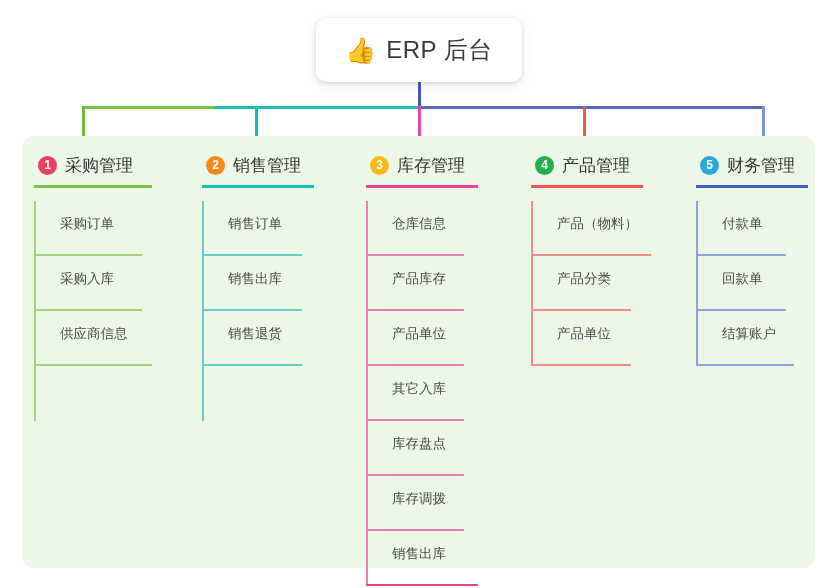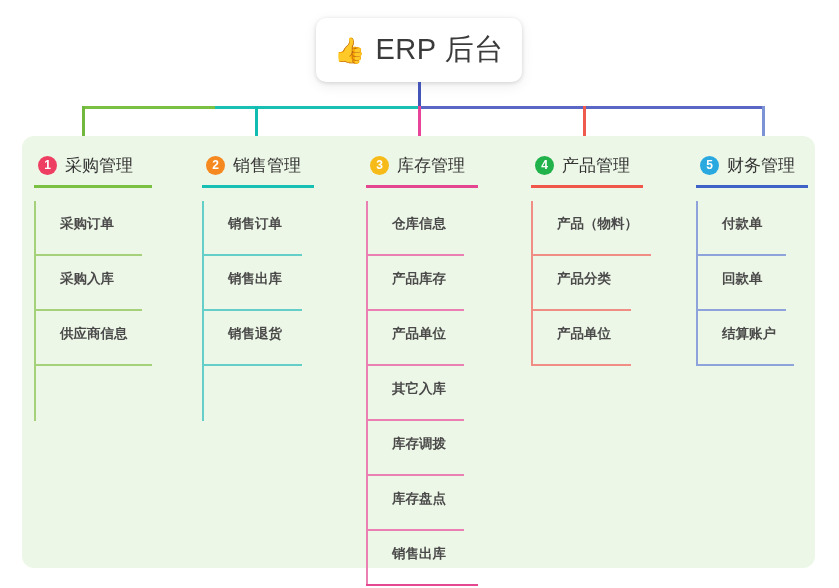--- a/index.html
+++ b/index.html
@@ -15,21 +15,21 @@
   
   .title-card{
     position:absolute;left:316px;top:18px;width:206px;height:64px;
     background:#ffffff;border-radius:10px;
     box-shadow:0 1px 4px rgba(0,0,0,.14), 0 4px 14px rgba(0,0,0,.07);
     display:flex;align-items:center;justify-content:center;
     box-sizing:border-box;
   }
   .title-inner{display:flex;align-items:center;gap:10px;}
   .thumb-icon{font-size:25px;line-height:1;display:block;}
-  .title-text{font-size:29px;color:#3b3b3b;letter-spacing:.5px;white-space:nowrap;}
+  .title-text{font-size:24px;color:#3b3b3b;letter-spacing:.5px;white-space:nowrap;}
 
   
   .ln{position:absolute;}
   .vline{width:3px;}
   .hline{height:3px;}
 
   
   .panel{
     position:absolute;left:22px;top:136px;width:793px;height:432px;
     background:#edf7e7;border-radius:12px;
@@ -45,21 +45,21 @@
     flex:0 0 auto;
   }
   .col-title{font-size:17px;color:#333333;white-space:nowrap;}
   .head-rule{position:absolute;left:0;bottom:-3px;height:3px;}
 
   .items{position:relative;margin-top:16px;}
   .spine{position:absolute;left:0;top:0;width:2px;}
   .item{position:relative;height:55px;}
   .item-label{
     position:absolute;left:26px;top:14px;
-    font-size:13.5px;color:#4a4a4a;white-space:nowrap;font-weight:bold;
+    font-size:13.5px;color:#4a4a4a;white-space:nowrap;
   }
   .item-rule{position:absolute;left:0;bottom:0;height:2px;}
 </style>
 </head>
 <body>
 
 <div id="stage">
 
   <div class="title-card">
     <div class="title-inner">
@@ -146,25 +146,25 @@
       </div>
       <div class="item">
         <span class="item-label">产品单位</span>
         <span class="item-rule" style="width:98px;background:#ea7fb3;"></span>
       </div>
       <div class="item">
         <span class="item-label">其它入库</span>
         <span class="item-rule" style="width:98px;background:#ea7fb3;"></span>
       </div>
       <div class="item">
+        <span class="item-label">库存盘点</span>
+        <span class="item-rule" style="width:98px;background:#ea7fb3;"></span>
+      </div>
+      <div class="item">
         <span class="item-label">库存调拨</span>
-        <span class="item-rule" style="width:98px;background:#ea7fb3;"></span>
-      </div>
-      <div class="item">
-        <span class="item-label">库存盘点</span>
         <span class="item-rule" style="width:98px;background:#ea7fb3;"></span>
       </div>
       <div class="item">
         <span class="item-label">销售出库</span>
         <span class="item-rule" style="width:112px;background:#e4478f;"></span>
       </div>
     </div>
   </div>
 
   <div class="col" style="left:531px;top:145px;width:130px;">

